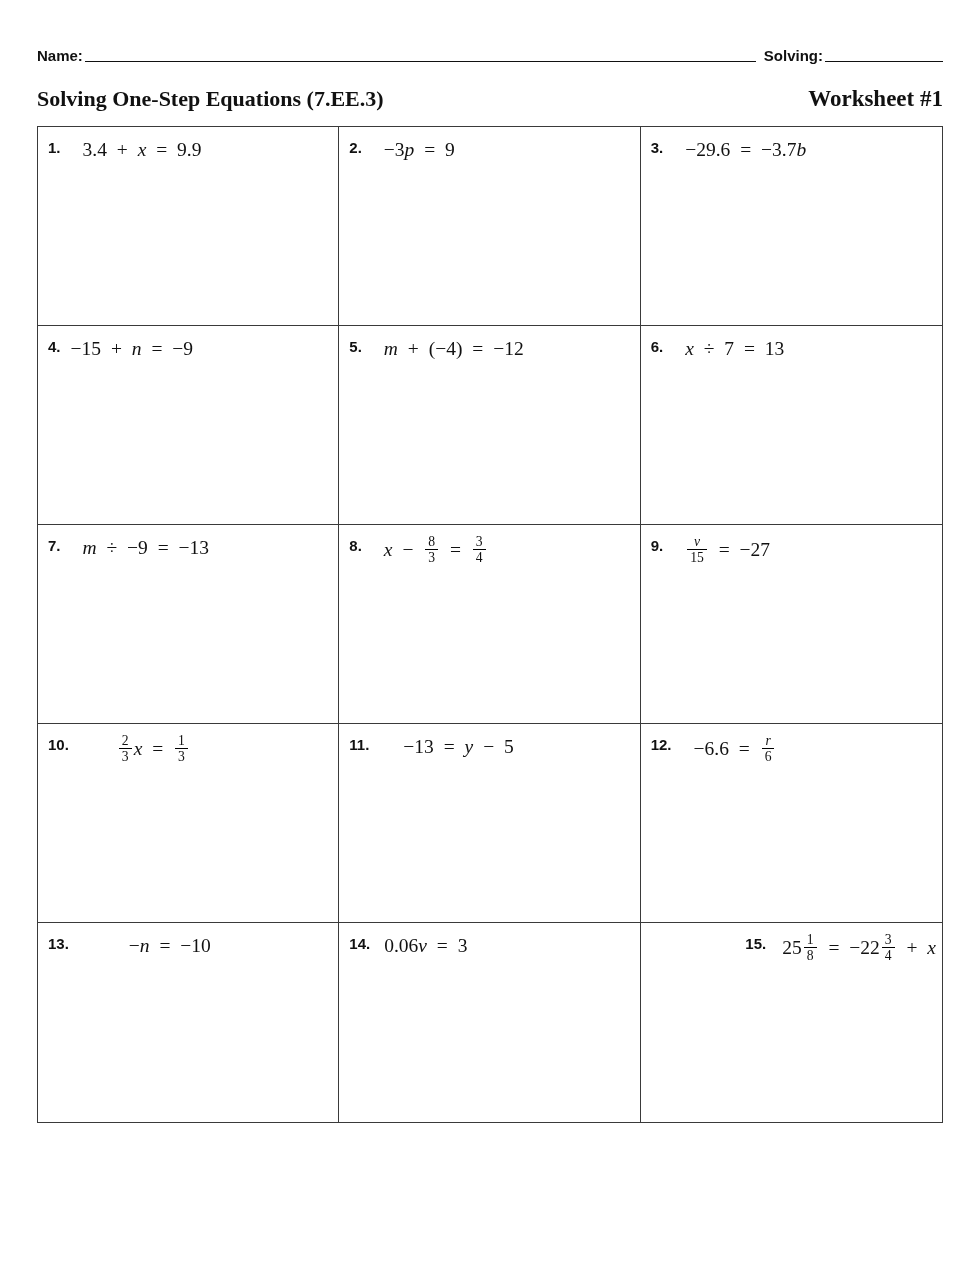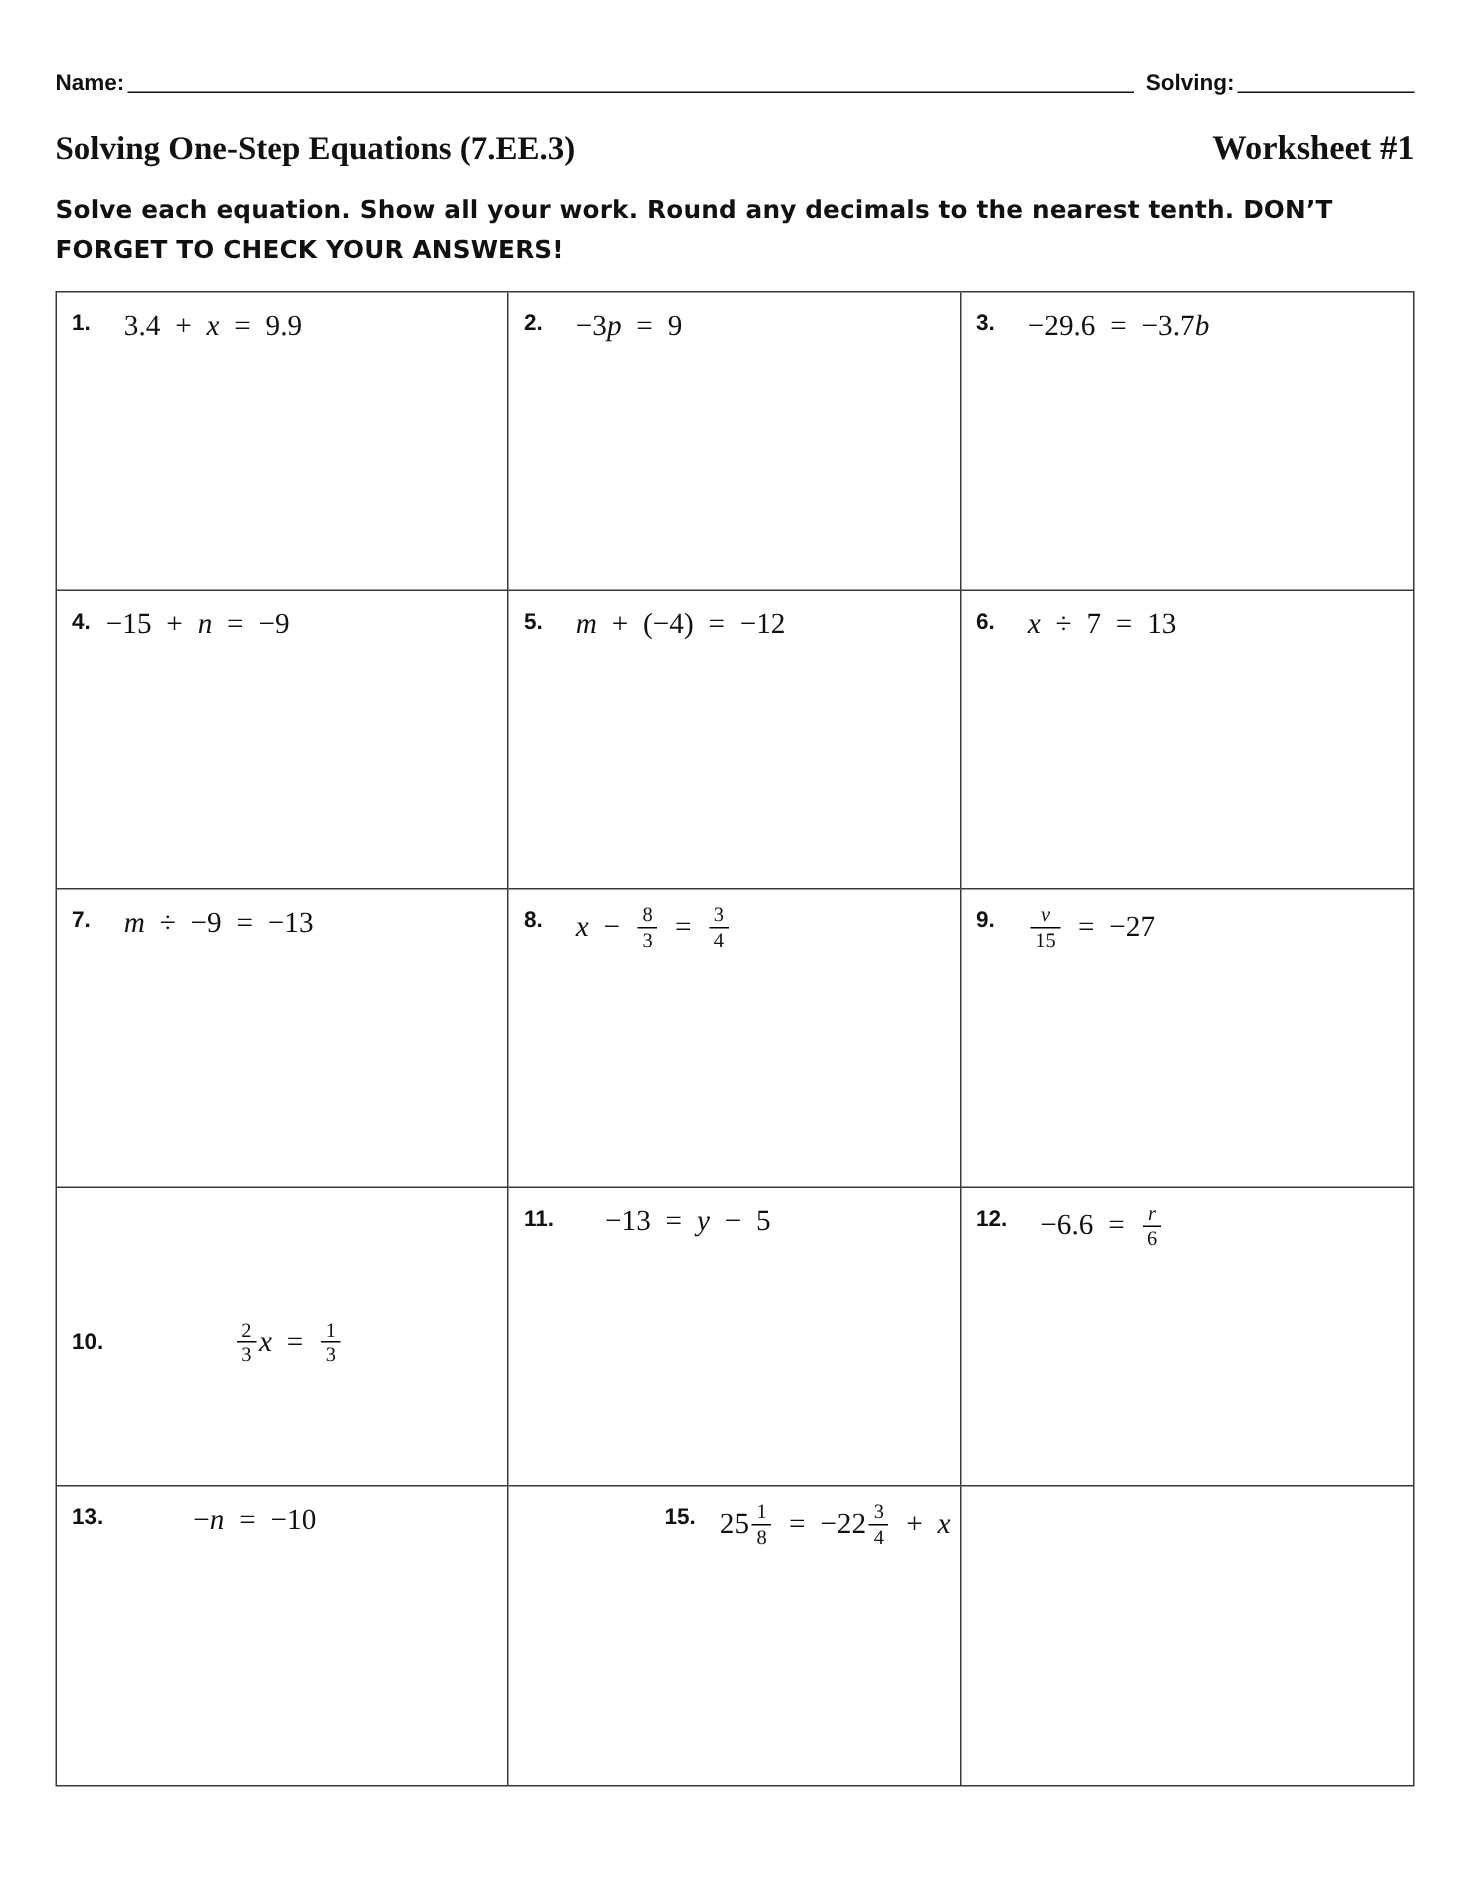--- a/index.html
+++ b/index.html
@@ -105,21 +105,20 @@
     <span class="fill-line"></span>
     <span class="label">Solving:</span>
     <span class="fill-line short"></span>
   </div>
 
   <div class="title-row">
     <span class="title">Solving One-Step Equations (7.EE.3)</span>
     <span class="wsnum">Worksheet #1</span>
   </div>
 
-  <p class="instructions">Solve each equation. Show all your work. Round any decimals to the nearest tenth. DON’T FORGET TO CHECK YOUR ANSWERS!</p>
 
   <div class="grid">
     <div class="cell">
       <span class="pnum">1.</span>
       <span class="peq">3.4 + <i>x</i> = 9.9</span>
     </div>
     <div class="cell">
       <span class="pnum">2.</span>
       <span class="peq">−3<i>p</i> = 9</span>
     </div>
@@ -153,21 +152,21 @@
             <span class="den">4</span>
           </span></span>
     </div>
     <div class="cell">
       <span class="pnum">9.</span>
       <span class="peq"><span class="frac">
             <span class="num"><i>v</i></span>
             <span class="den">15</span>
           </span> = −27</span>
     </div>
-    <div class="cell" style="gap:87px;align-items:center;">
+    <div class="cell" style="gap:48px;">
       <span class="pnum">10.</span>
       <span class="peq"><span class="frac">
             <span class="num">2</span>
             <span class="den">3</span>
           </span><i>x</i> = <span class="frac">
             <span class="num">1</span>
             <span class="den">3</span>
           </span></span>
     </div>
     <div class="cell" style="gap:34px;text-align:center;">
@@ -177,20 +176,24 @@
     <div class="cell">
       <span class="pnum">12.</span>
       <span class="peq">−6.6 = <span class="frac">
             <span class="num"><i>r</i></span>
             <span class="den">6</span>
           </span></span>
     </div>
     <div class="cell" style="gap:60px;">
       <span class="pnum">13.</span>
       <span class="peq">−<i>n</i> = −10</span>
+    </div>
+    <div class="cell" style="gap:14px;">
+      <span class="pnum">14.</span>
+      <span class="peq">0.06<i>v</i> = 3</span>
     </div>
     <div class="cell" style="gap:16px;justify-content:flex-end;">
       <span class="pnum">15.</span>
       <span class="peq">25<span class="frac">
             <span class="num">1</span>
             <span class="den">8</span>
           </span> = −22<span class="frac">
             <span class="num">3</span>
             <span class="den">4</span>
           </span> + <i>x</i></span>

